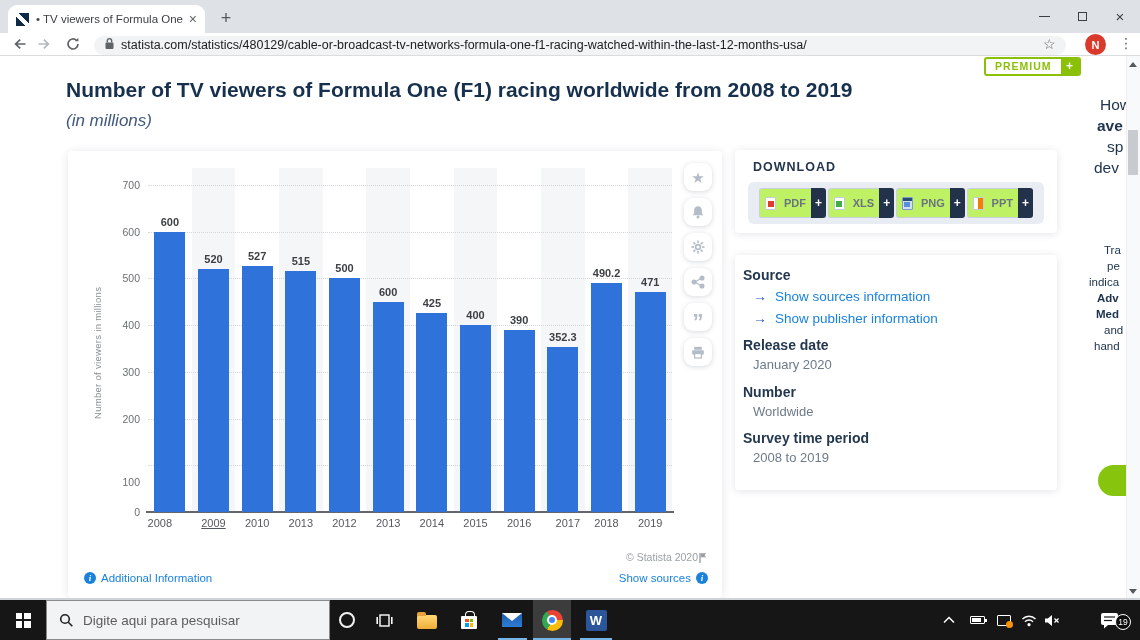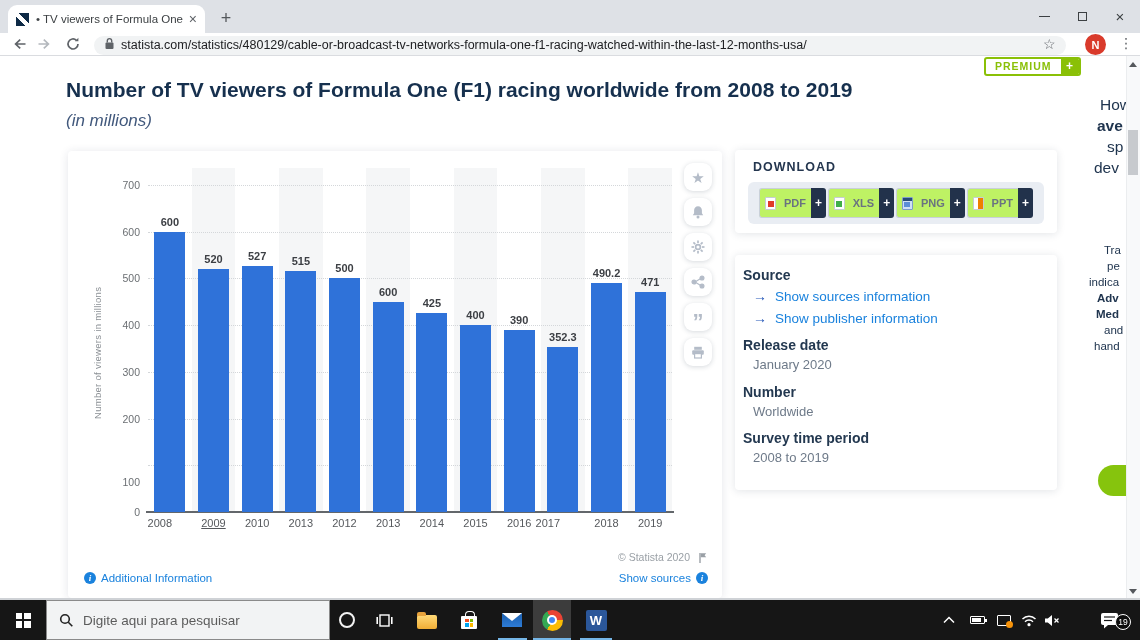--- a/index.html
+++ b/index.html
@@ -60,21 +60,21 @@
   .xtick { position:absolute; top:366px; text-align:center; font-size:11px; color:#55585c; }
 
   .icon-col { position:absolute; left:616px; top:12px; width:28px; }
   .act-btn { position:absolute; left:0; width:28px; height:28px; border-radius:9px; background:#fff;
              box-shadow:0 1px 5px rgba(27,43,68,.18); display:flex; align-items:center; justify-content:center;
              color:#b4bcc8; }
   .act-btn .tglyph { font-size:15px; line-height:15px; color:#b4bcc8; }
   .act-btn .qglyph { font-size:22px; line-height:10px; font-weight:bold; color:#b4bcc8; padding-top:9px; }
 
   .copyright { position:absolute; right:14px; top:400px; font-size:10.5px; color:#9aa0a6;
-               display:flex; align-items:center; gap:8px; }
+               display:flex; align-items:center; gap:0; }
   .card-foot-left { position:absolute; left:16px; top:421px; display:flex; align-items:center; gap:5px;
                     font-size:11.5px; color:#1a82dd; }
   .card-foot-right { position:absolute; right:14px; top:421px; display:flex; align-items:center; gap:5px;
                      font-size:11.5px; color:#1a82dd; }
   .info-i { display:inline-flex; width:12px; height:12px; border-radius:50%; background:#1a82dd; color:#fff;
             font-size:9px; font-weight:bold; font-style:italic; align-items:center; justify-content:center;
             font-family:"Liberation Serif", serif; }
 
   
   .panel { position:absolute; background:#fff; border-radius:4px; box-shadow:0 1px 8px rgba(30,45,70,.13); }
@@ -255,21 +255,21 @@
         <div class="vlabel" style="left: 333.855px; top: 146.464px;">425</div>
         <div class="xtick" style="left: 342.02px; width: 43.67px;">2014</div>
         <div class="bar" style="left: 392.025px; top: 174.143px; width: 31px; height: 186.857px; background: rgb(47, 114, 217);"></div>
         <div class="vlabel" style="left: 377.525px; top: 158.143px;">400</div>
         <div class="xtick" style="left: 385.69px; width: 43.67px;">2015</div>
         <div class="bar" style="left: 435.695px; top: 178.814px; width: 31px; height: 182.186px; background: rgb(47, 114, 217);"></div>
         <div class="vlabel" style="left: 421.195px; top: 162.814px;">390</div>
         <div class="xtick" style="left: 429.36px; width: 43.67px;">2016</div>
         <div class="bar" style="left: 479.365px; top: 196.426px; width: 31px; height: 164.574px; background: rgb(47, 114, 217);"></div>
         <div class="vlabel" style="left: 464.865px; top: 180.426px;">352.3</div>
-        <div class="xtick" style="left: 458px; width: 43.67px;">2017</div>
+        <div class="xtick" style="left: 478px; width: 43.67px;">2017</div>
         <div class="bar" style="left: 523.035px; top: 132.007px; width: 31px; height: 228.993px; background: rgb(47, 114, 217);"></div>
         <div class="vlabel" style="left: 508.535px; top: 116.007px;">490.2</div>
         <div class="xtick" style="left: 516.7px; width: 43.67px;">2018</div>
         <div class="bar" style="left: 566.705px; top: 140.976px; width: 31px; height: 220.024px; background: rgb(47, 114, 217);"></div>
         <div class="vlabel" style="left: 552.205px; top: 124.976px;">471</div>
         <div class="xtick" style="left: 560.37px; width: 43.67px;">2019</div>
       </div>
     <div class="icon-col" id="icon-col">
         <div class="act-btn" style="top: 0px;">
           <span style="display: inline-flex;">

